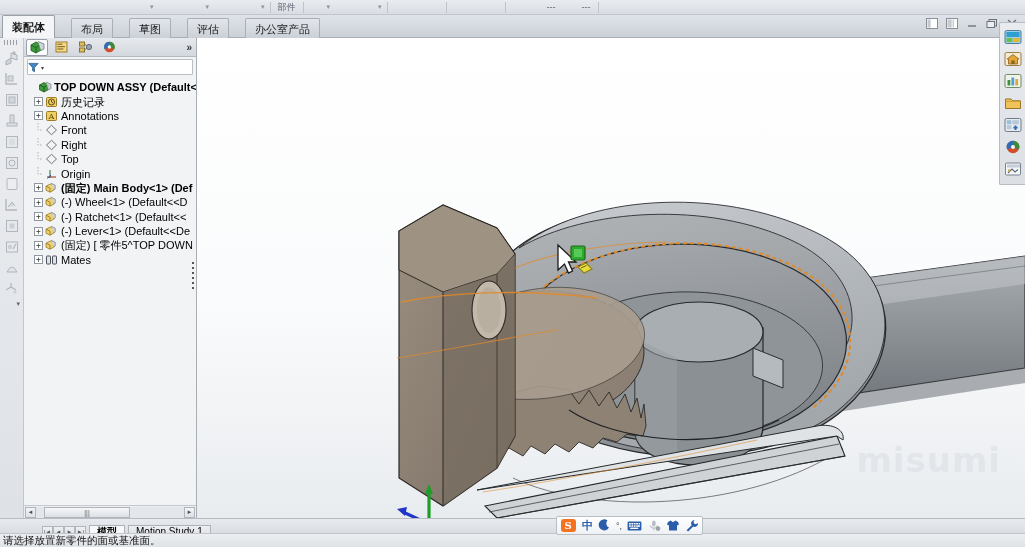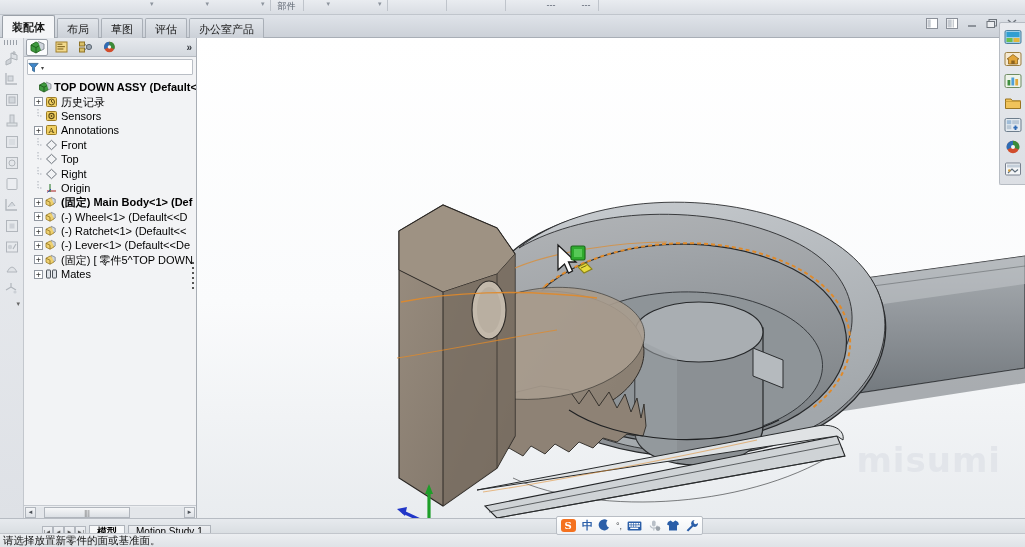--- a/index.html
+++ b/index.html
@@ -8,30 +8,30 @@
     width:1025px; height:547px; overflow:hidden;
     font-family:"Liberation Sans","DejaVu Sans",sans-serif;
     font-size:12px; color:#000; background:#d6d9de;
   }
   #app{position:relative;width:1025px;height:547px;overflow:hidden;
        background:linear-gradient(#eef0f3,#dfe3e8);}
 
   
   .menustrip{position:absolute;left:0;top:0;width:1025px;height:15px;
     background:linear-gradient(#e9ecf0,#d9dde3);
-    border-bottom:1px solid #c0c5cc;display:flex;}
+    border-bottom:1px solid #c0c5cc;display:flex;align-items:center;}
   .menustrip .mi{font-size:9px;color:#5c6470;padding:0 2px;}
   .sepv{width:1px;height:11px;background:#bfc4cb;margin:0 5px;}
   .caret{font-size:7px;color:#8d949e;}
 
   
   .ribbon{position:absolute;left:0;top:15px;width:1025px;height:23px;
     background:linear-gradient(#dfe3e9,#ccd1d8);border-bottom:1px solid #a8aeb6;}
   .tabs{position:absolute;left:2px;top:0;display:flex;height:23px;align-items:flex-end;}
-  .tab{height:20px;line-height:20px;padding:0 9px;margin-right:2px;
+  .tab{height:20px;line-height:20px;padding:0 9px;margin-right:16px;
     font-size:11px;background:linear-gradient(#e2e6eb,#cbd0d7);
     border:1px solid #a9afb7;border-bottom:none;
     border-radius:2px 2px 0 0;color:#1a1a1a;white-space:nowrap;}
   .tab.active{background:#f4f5f7;border-color:#9aa0a8;height:23px;line-height:22px;
     font-weight:bold;}
 
   
   .viewtools{position:absolute;left:485px;top:1px;height:22px;display:flex;align-items:center;gap:2px;margin-top:30px;}
   .vbtn{width:19px;height:19px;display:flex;align-items:center;justify-content:center;
         border-radius:2px;}
@@ -422,87 +422,72 @@
         <span class="tico">
           <svg width="13" height="12" viewBox="0 0 13 12">
             <rect x="1.5" y="1.5" width="10" height="9" rx="1" fill="#f0cf62" stroke="#9c7c24"></rect>
             <circle cx="6.5" cy="6" r="3" fill="none" stroke="#5d4a14" stroke-width="1"></circle>
             <path d="M6.5 4 L6.5 6 L8 7" fill="none" stroke="#5d4a14" stroke-width="1"></path>
           </svg>
         </span>
         <span class="tlabel">历史记录</span>
       </div>
 
+
+      <div class="trow indent1">
+        <span class="tw">
+            <span class="plus">+</span>
+          </span>
+        <span class="tico">
+          <svg width="13" height="12" viewBox="0 0 13 12">
+            <rect x="1.5" y="1.5" width="10" height="9" rx="1" fill="#f0cf62" stroke="#9c7c24"></rect>
+            <text x="3.4" y="9" font-size="8" fill="#5d4a14" font-family="DejaVu Serif, serif">A</text>
+          </svg>
+        </span>
+        <span class="tlabel">Annotations</span>
+      </div>
+
       <div class="trow indent1">
         <span class="tw">
           <svg width="9" height="14" viewBox="0 0 9 14">
               <path d="M4 0 L4 7 L9 7" stroke="#9aa0a8" stroke-width=".8" fill="none" stroke-dasharray="1.5 1.5"></path>
             </svg>
         </span>
         <span class="tico">
           <svg width="13" height="12" viewBox="0 0 13 12">
-            <rect x="1.5" y="1.5" width="10" height="9" rx="1" fill="#f0cf62" stroke="#9c7c24"></rect>
-            <circle cx="6.5" cy="6" r="2.6" fill="none" stroke="#5d4a14" stroke-width="1.1"></circle>
-            <circle cx="6.5" cy="6" r=".9" fill="#5d4a14"></circle>
-          </svg>
-        </span>
-        <span class="tlabel">Sensors</span>
-      </div>
-
-      <div class="trow indent1">
-        <span class="tw">
-            <span class="plus">+</span>
-          </span>
-        <span class="tico">
-          <svg width="13" height="12" viewBox="0 0 13 12">
-            <rect x="1.5" y="1.5" width="10" height="9" rx="1" fill="#f0cf62" stroke="#9c7c24"></rect>
-            <text x="3.4" y="9" font-size="8" fill="#5d4a14" font-family="DejaVu Serif, serif">A</text>
-          </svg>
-        </span>
-        <span class="tlabel">Annotations</span>
-      </div>
-
+              <path d="M6.5 1.3 L11.5 6 L6.5 10.7 L1.5 6 Z" fill="none" stroke="#6d747c" stroke-width="1"></path>
+            </svg>
+        </span>
+        <span class="tlabel">Front</span>
+      </div>
       <div class="trow indent1">
         <span class="tw">
           <svg width="9" height="14" viewBox="0 0 9 14">
               <path d="M4 0 L4 7 L9 7" stroke="#9aa0a8" stroke-width=".8" fill="none" stroke-dasharray="1.5 1.5"></path>
             </svg>
         </span>
         <span class="tico">
           <svg width="13" height="12" viewBox="0 0 13 12">
               <path d="M6.5 1.3 L11.5 6 L6.5 10.7 L1.5 6 Z" fill="none" stroke="#6d747c" stroke-width="1"></path>
             </svg>
         </span>
-        <span class="tlabel">Front</span>
+        <span class="tlabel">Right</span>
       </div>
       <div class="trow indent1">
         <span class="tw">
           <svg width="9" height="14" viewBox="0 0 9 14">
               <path d="M4 0 L4 7 L9 7" stroke="#9aa0a8" stroke-width=".8" fill="none" stroke-dasharray="1.5 1.5"></path>
             </svg>
         </span>
         <span class="tico">
           <svg width="13" height="12" viewBox="0 0 13 12">
               <path d="M6.5 1.3 L11.5 6 L6.5 10.7 L1.5 6 Z" fill="none" stroke="#6d747c" stroke-width="1"></path>
             </svg>
         </span>
         <span class="tlabel">Top</span>
-      </div>
-      <div class="trow indent1">
-        <span class="tw">
-          <svg width="9" height="14" viewBox="0 0 9 14">
-              <path d="M4 0 L4 7 L9 7" stroke="#9aa0a8" stroke-width=".8" fill="none" stroke-dasharray="1.5 1.5"></path>
-            </svg>
-        </span>
-        <span class="tico">
-          <svg width="13" height="12" viewBox="0 0 13 12">
-              <path d="M6.5 1.3 L11.5 6 L6.5 10.7 L1.5 6 Z" fill="none" stroke="#6d747c" stroke-width="1"></path>
-            </svg>
-        </span>
-        <span class="tlabel">Right</span>
       </div>
 
       <div class="trow indent1">
         <span class="tw">
           <svg width="9" height="14" viewBox="0 0 9 14">
               <path d="M4 0 L4 7 L9 7" stroke="#9aa0a8" stroke-width=".8" fill="none" stroke-dasharray="1.5 1.5"></path>
             </svg>
         </span>
         <span class="tico">
           <svg width="13" height="12" viewBox="0 0 13 12">

